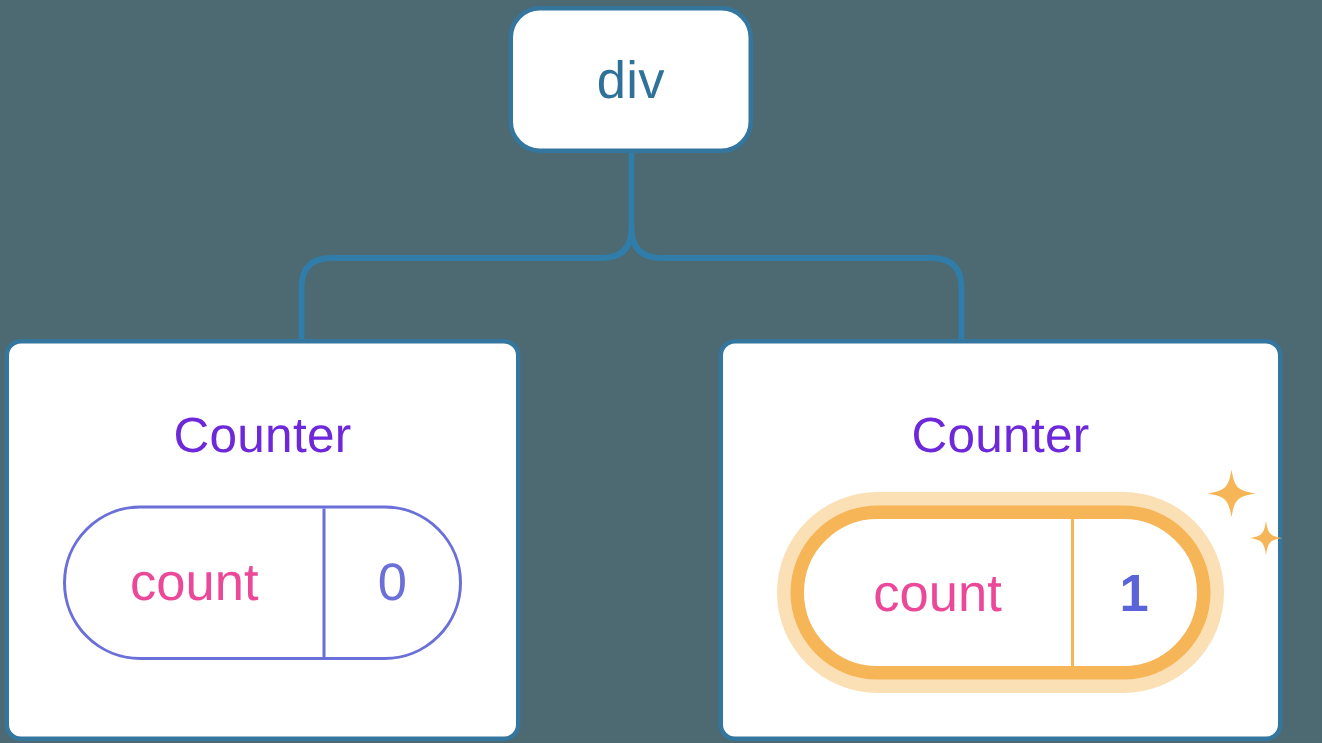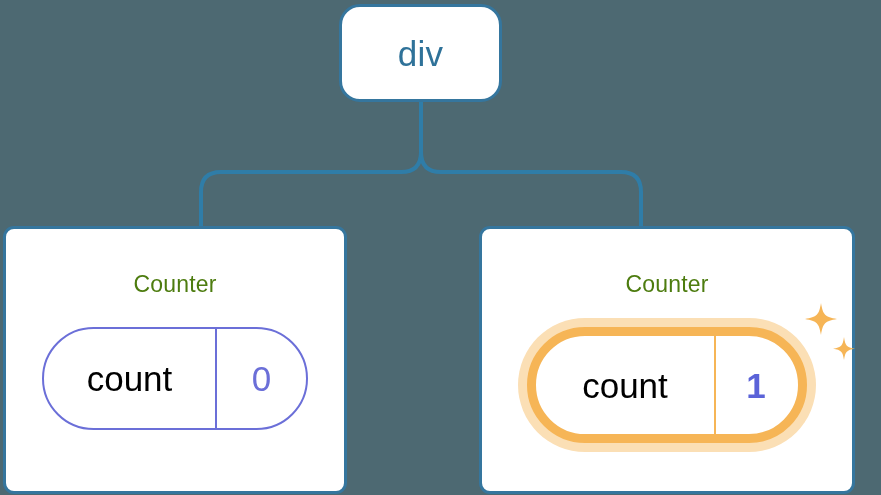--- a/index.html
+++ b/index.html
@@ -70,22 +70,22 @@
     left: 3px;
     width: 344px;
   }
 
   .node-child-right {
     left: 479px;
     width: 376px;
   }
 
   .node-title {
-    font-size: 23px;
-    color: #4d7c0f;
+    font-size: 33px;
+    color: #6d28d9;
     line-height: 1;
     letter-spacing: 0.2px;
   }
 
   
   .pill-wrap {
     position: relative;
     margin-top: 31px;
     display: flex;
     align-items: center;
@@ -136,21 +136,21 @@
 
   .pill-key, .pill-val {
     display: flex;
     align-items: center;
     justify-content: center;
     box-sizing: border-box;
   }
 
   .pill-key-text {
     font-size: 35px;
-    color: #000000;
+    color: #ec4899;
     line-height: 1;
   }
 
   .pill-val-text {
     font-size: 35px;
     color: #6b6fd8;
     line-height: 1;
   }
 
   .pill-val-text.is-updated {

